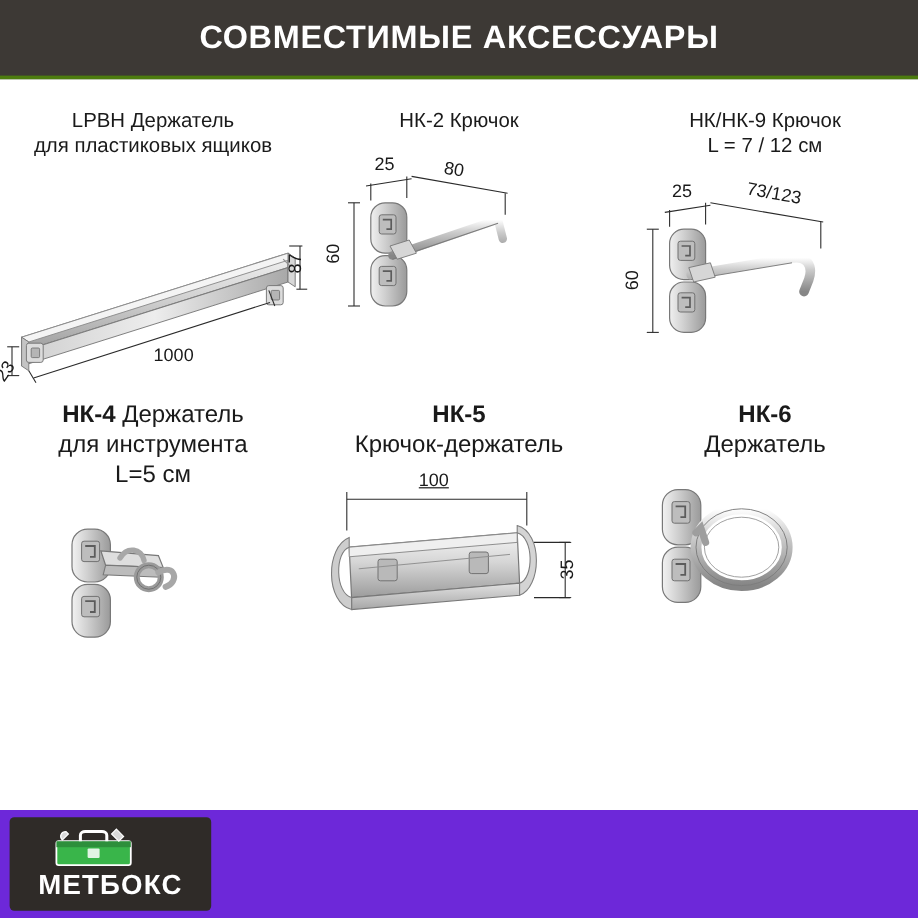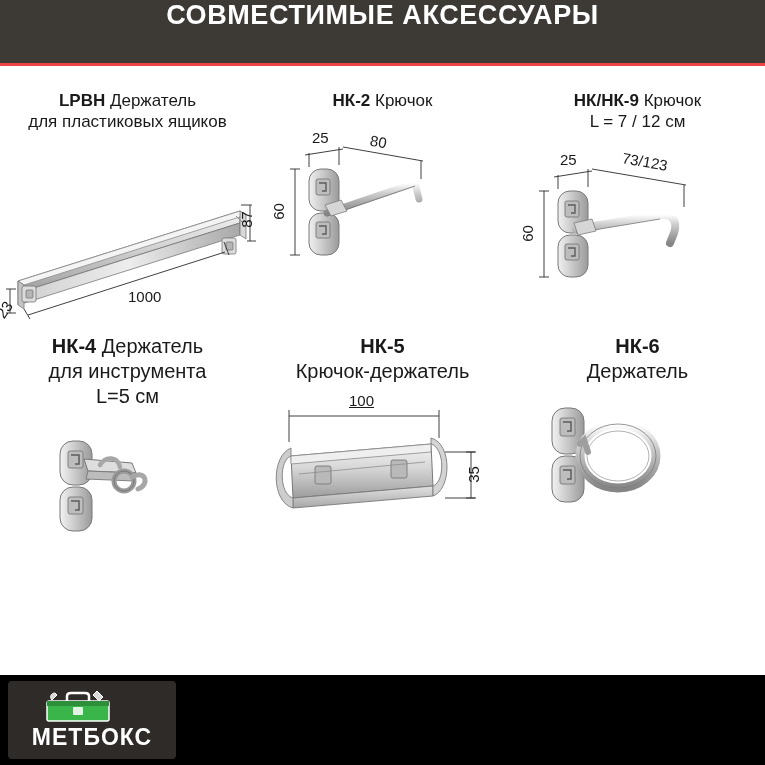--- a/index.html
+++ b/index.html
@@ -11,23 +11,23 @@
     color: #1a1a1a;
     overflow: hidden;
     position: relative;
   }
 
   
   .header {
     height: 66px;
     background: #3d3935;
     display: flex;
-    align-items: flex-start;
+    align-items: center;
     justify-content: center;
-    border-bottom: 3px solid #ef4444;
+    border-bottom: 3px solid #4d7c0f;
   }
   .header-title {
     color: #ffffff;
     font-size: 27px;
     font-weight: bold;
     letter-spacing: 0.6px;
     text-transform: uppercase;
   }
 
   
@@ -43,21 +43,21 @@
     display: flex;
     flex-direction: column;
     align-items: center;
   }
   .caption {
     text-align: center;
     line-height: 1.25;
     font-size: 17px;
     padding: 0 6px;
   }
-  .caption .code { font-weight: bold; }
+  .caption .code { font-weight: normal; }
   .caption.big { font-size: 20px; }
   .caption.big .code { font-weight: bold; }
   .caption .sub { display:block; }
 
   .figure {
     position: relative;
     width: 255px;
     height: 175px;
     margin-top: 10px;
   }
@@ -74,21 +74,21 @@
 
   svg { display:block; overflow: visible; }
   .fig-svg { position:absolute; left:0; top:0; }
 
   
   .footer {
     position: absolute;
     left: 0; bottom: 0;
     width: 765px;
     height: 90px;
-    background: #000000;
+    background: #6d28d9;
   }
   .logo-box {
     position: absolute;
     left: 8px; bottom: 6px;
     width: 168px; height: 78px;
     background: #2f2b28;
     border-radius: 4px;
     display: flex;
     align-items: center;
     justify-content: center;

